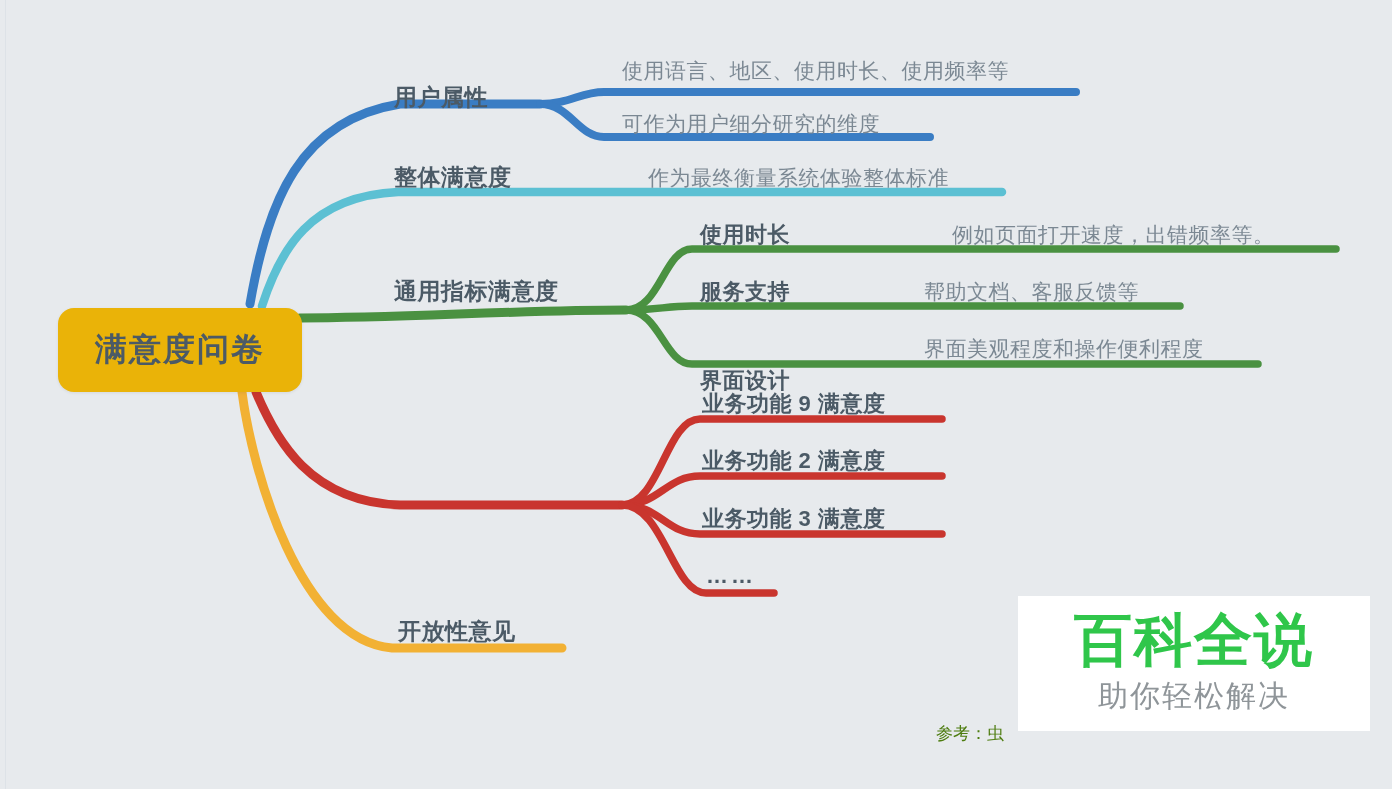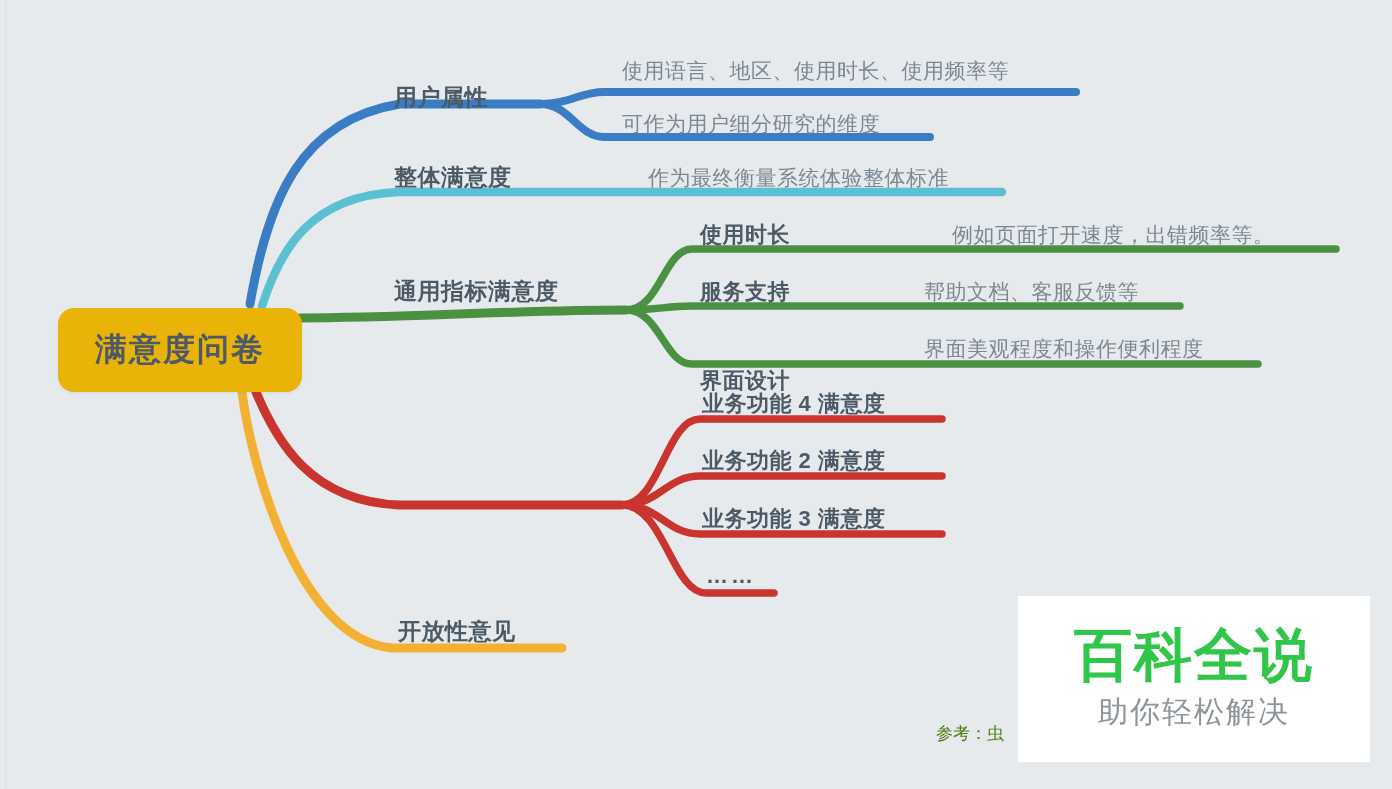--- a/index.html
+++ b/index.html
@@ -86,21 +86,21 @@
     top: 722px;
     font-size: 17px;
     color: #4d7c0f;
     white-space: nowrap;
   }
   .watermark {
     position: absolute;
     left: 1018px;
     top: 596px;
     width: 352px;
-    height: 166px;
+    height: 135px;
     background: #ffffff;
     display: flex;
     flex-direction: column;
     align-items: center;
     justify-content: center;
   }
   .wm-main {
     font-size: 58px;
     font-weight: 700;
     color: #2fc64a;
@@ -181,21 +181,21 @@
     <span>帮助文档、客服反馈等</span>
   </div>
   <div class="node lvl2" style="left:700px; top:334px;margin-top:32px;">
     <span>界面设计</span>
   </div>
   <div class="node desc" style="left:924px; top:335px;">
     <span>界面美观程度和操作便利程度</span>
   </div>
 
   <div class="node lvl2" style="left:702px; top:389px;">
-    <span>业务功能 4 满意度</span>
+    <span>业务功能 9 满意度</span>
   </div>
   <div class="node lvl2" style="left:702px; top:446px;">
     <span>业务功能 2 满意度</span>
   </div>
   <div class="node lvl2" style="left:702px; top:504px;">
     <span>业务功能 3 满意度</span>
   </div>
   <div class="node ellipsis-node" style="left:706px; top:563px;">
     <span>……</span>
   </div>

